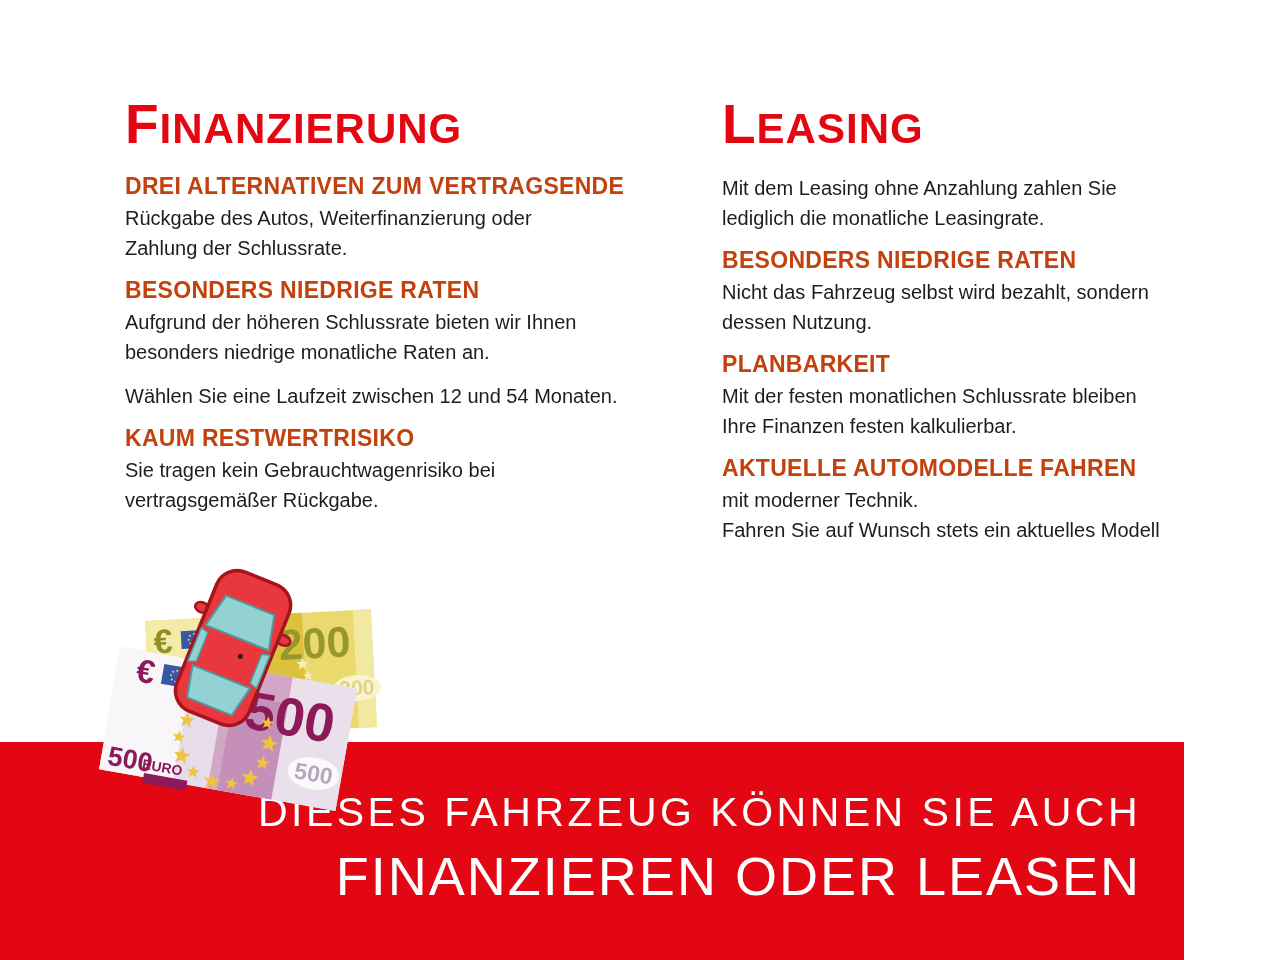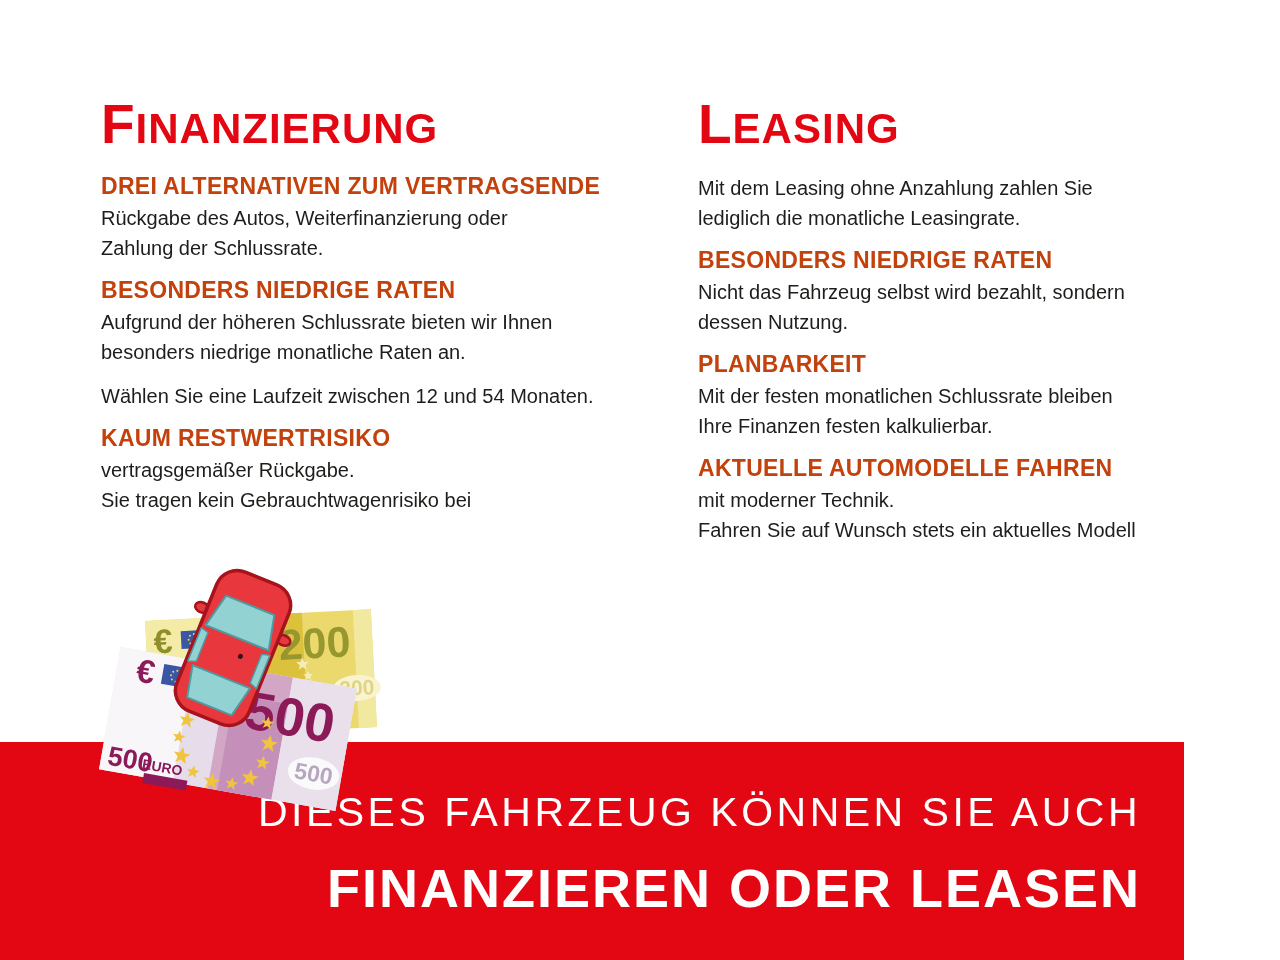--- a/index.html
+++ b/index.html
@@ -2,21 +2,21 @@
 <html lang="de"><head>
 <meta charset="utf-8">
 <style>
   html,body { margin:0; padding:0; }
   body { background:#888; font-family:"Liberation Sans", sans-serif; }
   .page {
     position:relative; width:1280px; height:960px;
     background:#ffffff; overflow:hidden; margin:0 auto;
     font-family:"Liberation Sans", sans-serif;
   }
-  .col { position:absolute; top:100px; }
+  .col { position:absolute; top:100px;margin-left:24px; }
   .col.left  { left:101px; width:560px; }
   .col.right { left:698px; width:560px; }
   .col-title {
     margin:0 0 20px 0;
     font-weight:bold; font-size:42px; line-height:48px;
     letter-spacing:1px; color:#e30613;
   }
   .col-title::first-letter { font-size:55px; }
   .sec { margin:0 0 14px 0; }
   .sec-heading {
@@ -32,22 +32,22 @@
     background:#e30613;
   }
   .banner {
     position:absolute; right:43px; top:44px; text-align:right; color:#ffffff;
   }
   .banner-line1 {
     font-size:41px; font-weight:normal; letter-spacing:3.5px; line-height:52px;
     white-space:nowrap;
   }
   .banner-line2 {
-    margin-top:24px;
-    font-size:54px; font-weight:bold; letter-spacing:2px; line-height:52px;
+    margin-top:12px;
+    font-size:54px; font-weight:normal; letter-spacing:2px; line-height:52px;
     white-space:nowrap;
   }
   .illustration {
     position:absolute; left:95px; top:563px; width:305px; height:257px;
   }
   .illustration svg { display:block; }
   text { font-family:"Liberation Sans", sans-serif; }
 </style>
 </head>
 <body>
@@ -68,22 +68,22 @@
       <div class="body-line">Aufgrund der höheren Schlussrate bieten wir Ihnen</div>
       <div class="body-line">besonders niedrige monatliche Raten an.</div>
     </div>
 
     <div class="sec">
       <div class="body-line">Wählen Sie eine Laufzeit zwischen 12 und 54 Monaten.</div>
     </div>
 
     <div class="sec">
       <div class="sec-heading">KAUM RESTWERTRISIKO</div>
+      <div class="body-line">Sie tragen kein Gebrauchtwagenrisiko bei</div>
       <div class="body-line">vertragsgemäßer Rückgabe.</div>
-      <div class="body-line">Sie tragen kein Gebrauchtwagenrisiko bei</div>
     </div>
   </div>
 
   <div class="col right">
     <h1 class="col-title">LEASING</h1>
 
     <div class="sec">
       <div class="body-line">Mit dem Leasing ohne Anzahlung zahlen Sie</div>
       <div class="body-line">lediglich die monatliche Leasingrate.</div>
     </div>

